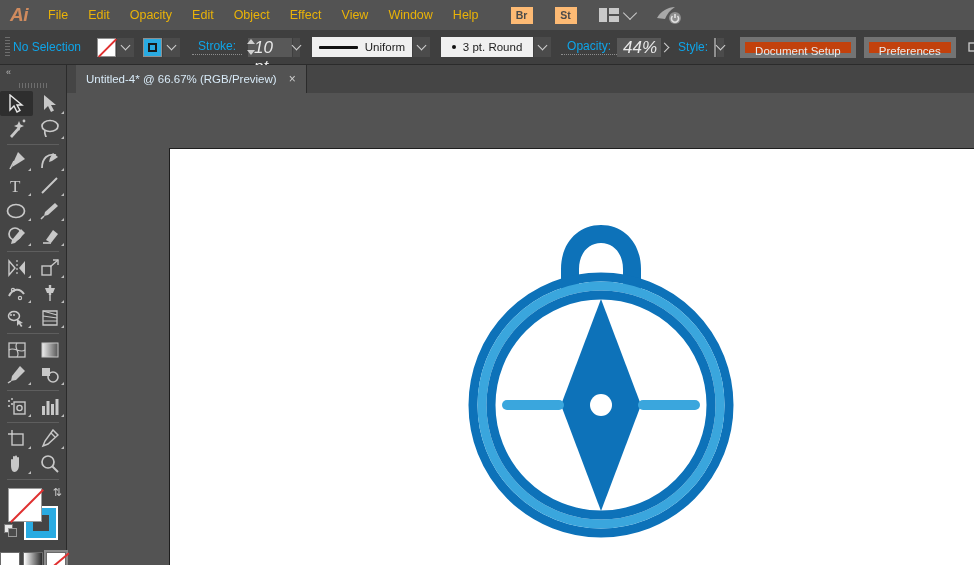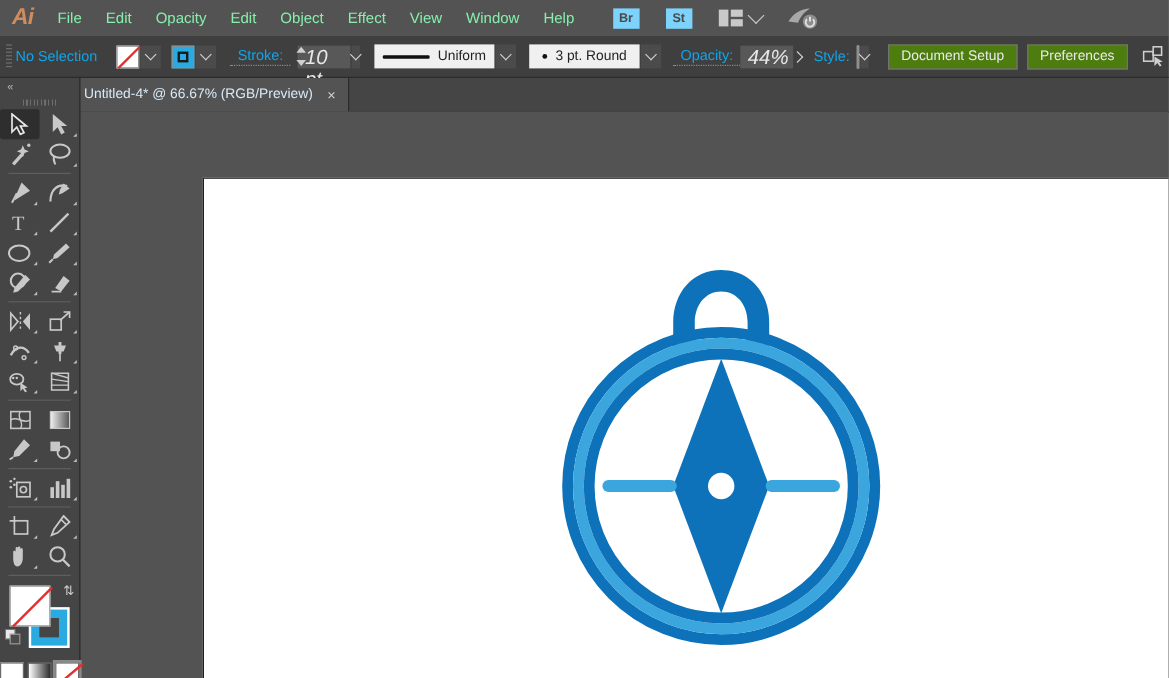--- a/index.html
+++ b/index.html
@@ -17,25 +17,25 @@
     position:absolute;left:0;top:0;width:974px;height:30px;
     background:#535353;display:flex;align-items:center;
   }
   .ai-logo{
     width:38px;text-align:center;color:#d08b5e;
     font-size:19px;font-weight:bold;font-style:italic;
     letter-spacing:-0.5px;
   }
   .menu-item{
     padding:0 10px;height:30px;line-height:30px;
-    font-size:12.5px;color:#86efac;cursor:default;
+    font-size:12.5px;color:#eab308;cursor:default;
   }
   .mb-right{display:flex;align-items:center;margin-left:22px;gap:0px;}
   .sq-btn{
-    width:22px;height:17px;background:#7dd3fc;color:#4a4a4a;
+    width:22px;height:17px;background:#fdba74;color:#4a4a4a;
     font-size:10.5px;font-weight:bold;text-align:center;line-height:17px;
     margin-right:22px;
   }
   .arrange-ic{width:20px;height:14px;position:relative;margin-right:6px;}
   .arrange-ic i{position:absolute;background:#c9c9c9;display:block;}
   .chev{
     width:9px;height:9px;border-right:1.6px solid #c9c9c9;
     border-bottom:1.6px solid #c9c9c9;transform:rotate(45deg);
     margin-bottom:4px;
   }
@@ -90,32 +90,32 @@
   .opa-arrow{
     width:16px;height:20px;display:flex;align-items:center;justify-content:center;
   }
   .opa-arrow b{
     display:block;width:6px;height:6px;border-right:1.6px solid #d0d0d0;
     border-top:1.6px solid #d0d0d0;transform:rotate(45deg);
   }
   .style-sw{width:22px;height:19px;background:#d8d8d8;border:1px solid #8f8f8f;box-sizing:border-box;}
   .cb-sep{width:1px;height:22px;background:#5c5c5c;margin:0 8px;}
   .btn{
-    background:#4d7c0f;border:1px solid #737373;color:#eaeaea;
+    background:#c2410c;border:5px solid #737373;color:#eaeaea;
     height:21px;line-height:19px;padding:0 10px;font-size:11.5px;
     box-sizing:border-box;white-space:nowrap;
   }
 
   
   .tabbar{
     position:absolute;left:0;top:65px;width:974px;height:28px;
     background:#454545;border-bottom:1px solid #2b2b2b;
   }
   .doc-tab{
-    position:absolute;left:60px;top:0;height:28px;background:#535353;
+    position:absolute;left:76px;top:0;height:28px;background:#535353;
     display:flex;align-items:center;padding:0 10px;box-sizing:border-box;
     border-right:1px solid #2b2b2b;
   }
   .doc-tab .t{font-size:11.5px;color:#d8eaf7;white-space:nowrap;}
   .tab-x{
     margin-left:12px;font-size:12px;color:#cfcfcf;line-height:1;
   }
 
   
   .toolbar{

